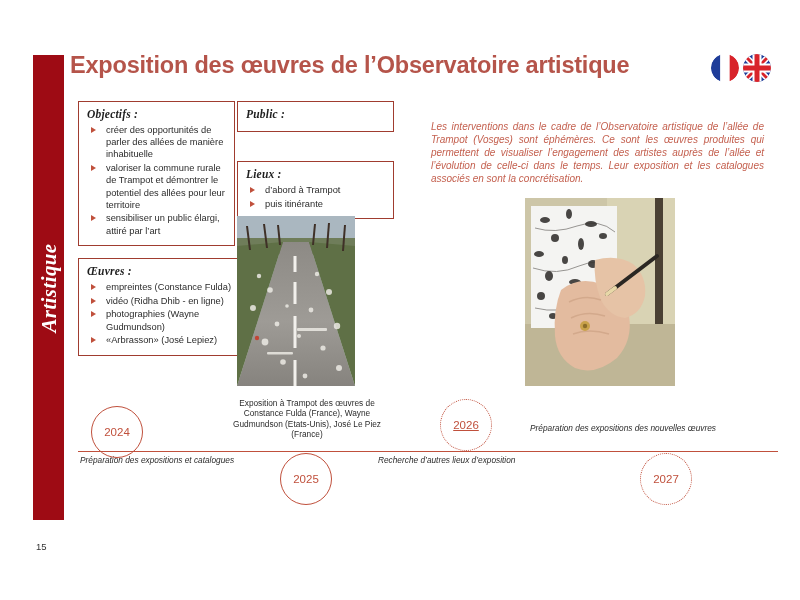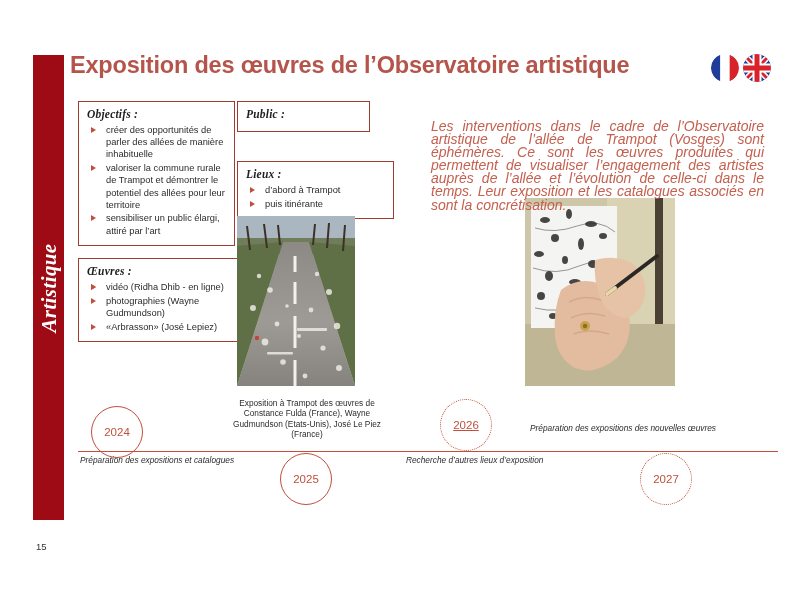--- a/index.html
+++ b/index.html
@@ -108,40 +108,40 @@
     top: 3px;
     width: 0;
     height: 0;
     border-left: 5px solid #c0503c;
     border-top: 3.5px solid transparent;
     border-bottom: 3.5px solid transparent;
   }
 
   #box-objectifs { left: 78px;  top: 101px; width: 157px; }
   #box-oeuvres   { left: 78px;  top: 258px; width: 186px; }
-  #box-public    { left: 237px; top: 101px; width: 133px; }
+  #box-public    { left: 237px; top: 101px; width: 157px; }
   #box-lieux     { left: 237px; top: 161px; width: 157px; }
 
   
   .photo {
     position: absolute;
     overflow: hidden;
     background: #cfcfcf;
   }
   #photo-road { left: 237px; top: 216px; width: 118px; height: 170px; }
   #photo-hands { left: 525px; top: 198px; width: 150px; height: 188px; }
   .photo svg { display: block; width: 100%; height: 100%; }
 
   
   .intro-paragraph {
     position: absolute;
     left: 431px;
     top: 120px;
     width: 333px;
-    font-size: 14px;
+    font-size: 10px;
     line-height: 13.1px;
     font-style: italic;
     color: #c4604f;
     text-align: justify;
     font-family: "Liberation Sans", sans-serif;
   }
 
   
   .timeline-line {
     position: absolute;
@@ -176,21 +176,21 @@
     position: absolute;
     font-size: 8.3px;
     color: #2b2b2b;
     text-align: center;
     line-height: 10.4px;
   }
   .tl-label.italic { font-style: italic; }
 
   #tl-note-a { left: 227px; top: 398px; width: 160px; }
   #tl-note-b { left: 80px;  top: 455px; width: 200px; text-align: left; }
-  #tl-note-c { left: 378px; top: 455px; width: 200px; text-align: left; margin-left: 28px; }
+  #tl-note-c { left: 378px; top: 455px; width: 200px; text-align: left; }
   #tl-note-d { left: 528px; top: 423px; width: 190px; }
 
   
   .page-number {
     position: absolute;
     left: 36px;
     top: 541px;
     font-size: 9.5px;
     color: #333333;
   }
@@ -238,21 +238,21 @@
   <ul class="bullets">
     <li><span class="tri"></span><span>créer des opportunités de parler des allées de manière inhabituelle</span></li>
     <li><span class="tri"></span><span>valoriser la commune rurale de Trampot et démontrer le potentiel des allées pour leur territoire</span></li>
     <li><span class="tri"></span><span>sensibiliser un public élargi, attiré par l’art</span></li>
   </ul>
 </div>
 
 <div class="box" id="box-oeuvres">
   <div class="box-title">Œuvres :</div>
   <ul class="bullets">
-    <li><span class="tri"></span></li>
+    <li><span class="tri"></span><span>empreintes (Constance Fulda)</span></li>
     <li><span class="tri"></span><span>vidéo  (Ridha Dhib - en ligne)</span></li>
     <li><span class="tri"></span><span>photographies (Wayne Gudmundson)</span></li>
     <li><span class="tri"></span><span>«Arbrasson» (José Lepiez)</span></li>
   </ul>
 </div>
 
 <div class="box" id="box-public">
   <div class="box-title">Public :</div>
 </div>
 

